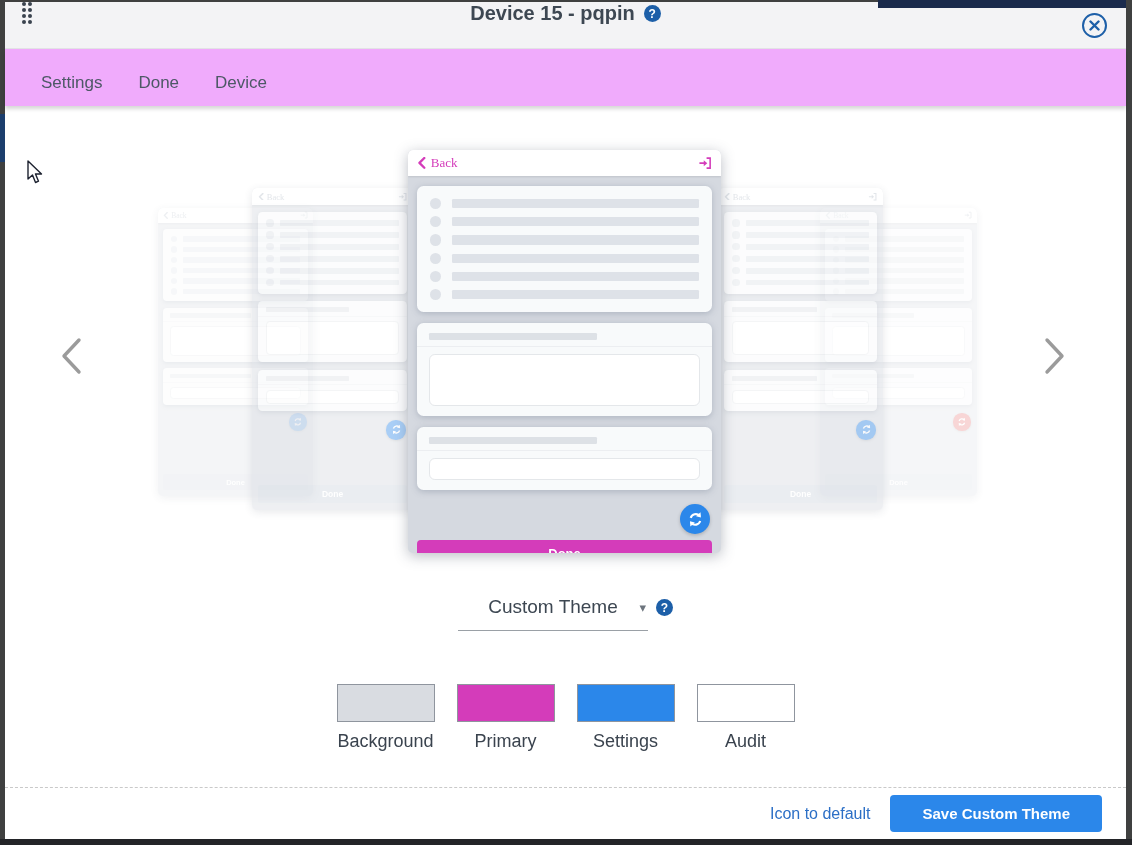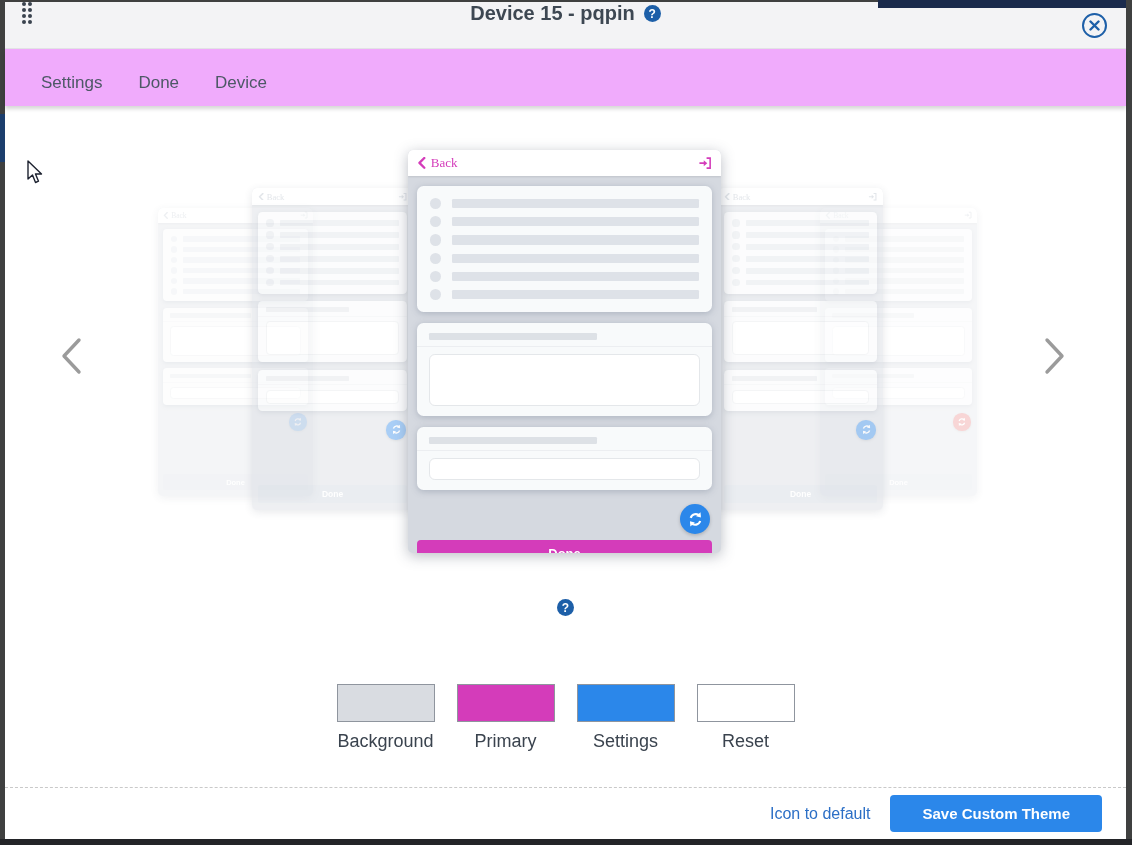--- a/index.html
+++ b/index.html
@@ -469,39 +469,43 @@
                 <path d="M12.5 9.5A5 5 0 0 1 4 11.4" fill="none" stroke="#fff" stroke-width="2"></path>
                 <polygon points="3.2,14.8 2.8,9.8 7.4,11" fill="#fff"></polygon>
               </svg>
             </span>
           </div>
         <div class="ph-done">Done</div>
       </div>
     </div>
 
     <div class="select-row">
+      <div class="select-box">
+        <span class="select-value">Custom Theme</span>
+        <span class="select-caret">▾</span>
+      </div>
       <span class="help-badge">?</span>
     </div>
 
     <div class="swatches">
       <div class="swatch-item">
         <div class="swatch" style="background-color: rgb(217, 220, 225);"></div>
         <div class="swatch-label">Background</div>
       </div>
       <div class="swatch-item">
         <div class="swatch" style="background-color: rgb(212, 60, 186);"></div>
         <div class="swatch-label">Primary</div>
       </div>
       <div class="swatch-item">
         <div class="swatch" style="background-color: rgb(43, 135, 234);"></div>
         <div class="swatch-label">Settings</div>
       </div>
       <div class="swatch-item">
         <div class="swatch" style="background-color: rgb(255, 255, 255);"></div>
-        <div class="swatch-label">Reset</div>
+        <div class="swatch-label">Audit</div>
       </div>
     </div>
 
   </div>
 
   <div class="footer">
     <span class="reset-link">Icon to default</span>
     <button class="save-btn">Save Custom Theme</button>
   </div>
 

